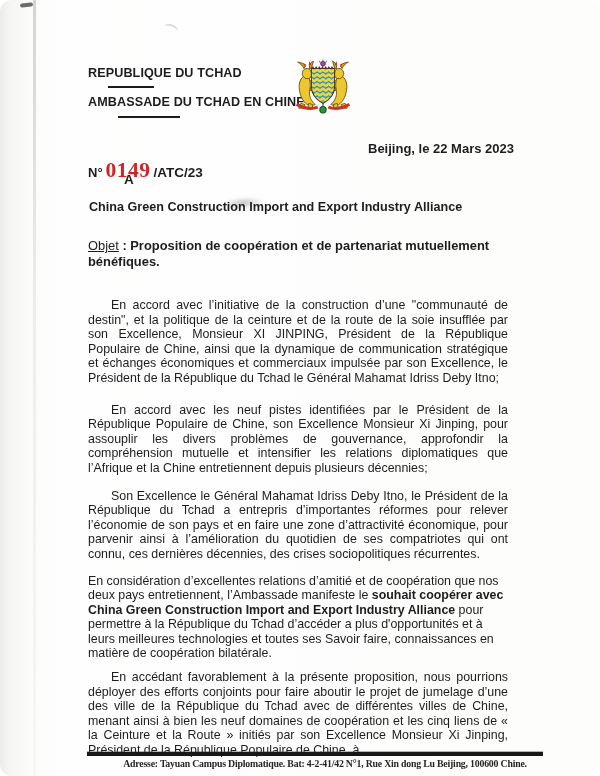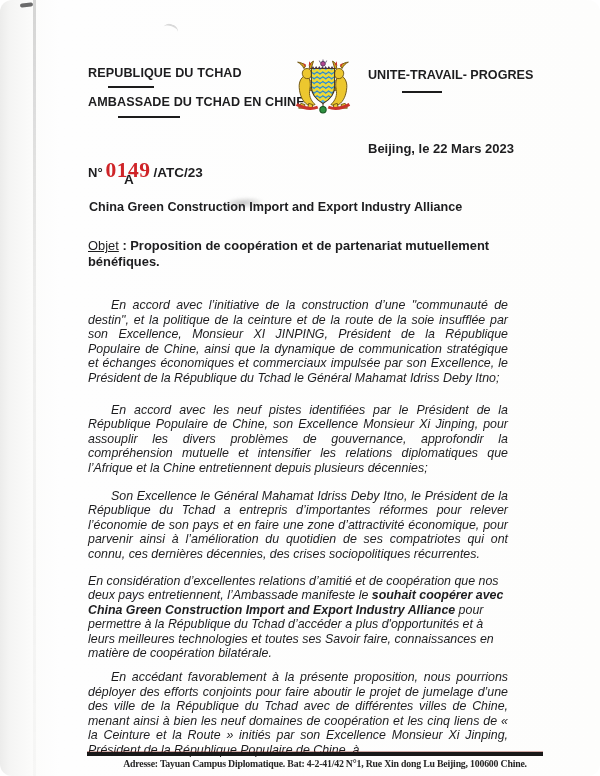--- a/index.html
+++ b/index.html
@@ -31,21 +31,21 @@
   .ref-prefix{font-weight:bold;font-size:13px;}
   .ref-num{font-family:Liberation Serif, serif;font-weight:600;font-size:21.5px;color:#cf2428;letter-spacing:.5px;margin:0 3px;}
   .ref-suffix{font-weight:bold;font-size:13.5px;margin-top:30px;}
   .date{position:absolute;left:368px;top:141px;font-weight:bold;font-size:13px;}
   
   .salutation{position:absolute;left:124px;top:172px;font-weight:bold;font-size:13.5px;}
   .addressee{position:absolute;left:89px;top:200px;width:460px;font-weight:bold;font-size:12.6px;line-height:15px;}
   .subject{position:absolute;left:88px;top:238px;width:452px;font-size:12.9px;font-weight:bold;line-height:16px;}
   .subject-label{font-weight:normal;text-decoration:underline;}
   
-  .body{position:absolute;left:88px;top:298px;width:420px;font-size:12.4px;line-height:14.6px;text-align:justify;font-style:italic;}
+  .body{position:absolute;left:88px;top:298px;width:420px;font-size:12.4px;line-height:14.6px;text-align:justify;}
   .body p{margin:0;}
   .body p.indent{text-indent:23px;}
   .body p.flush{text-indent:0;text-align:left;}
   .mb1{margin-bottom:17px !important;}
   .mb2{margin-bottom:13px !important;}
   .mb3{margin-bottom:12px !important;}
   .mb4{margin-bottom:9px !important;}
   
   .footer-rule{position:absolute;left:87px;top:752px;width:456px;height:4px;background:#181818;box-shadow:0 -1px 0 rgba(140,40,30,.4);}
   .footer-text{position:absolute;left:95px;top:758px;width:460px;font-family:Liberation Serif, serif;font-weight:bold;font-size:9.8px;letter-spacing:-.2px;color:#262626;white-space:nowrap;text-align:center;}
@@ -123,24 +123,20 @@
       <circle cx="70" cy="13" r="4.5" fill="#b2458f" stroke="#432c55" stroke-width="1.5"></circle>
       <path d="M70,5 l0,4 M63,7 l2,4 M77,7 l-2,4" stroke="#432c55" stroke-width="1.5"></path>
 
       <path d="M20,90 Q42,102 60,95" stroke="#c8342b" stroke-width="6" fill="none"></path>
       <path d="M120,90 Q98,102 80,95" stroke="#c8342b" stroke-width="6" fill="none"></path>
       <path d="M70,88 L70,94" stroke="#45351c" stroke-width="2"></path>
       <circle cx="70" cy="100" r="6" fill="#2e9140" stroke="#14531f" stroke-width="2"></circle>
     </svg>
   </div>
 
-  <div class="hdr-right">
-    <div>UNITE-TRAVAIL- PROGRES</div>
-    <div class="rule rule-c"></div>
-  </div>
 
   <div class="ref">
     <span class="ref-prefix">N°</span>
       <span class="ref-num">0149</span>
       <span class="ref-suffix">/ATC/23</span>
   </div>
 
   <div class="date">Beijing, le 22 Mars 2023</div>
 
   <div class="salutation">A</div>

